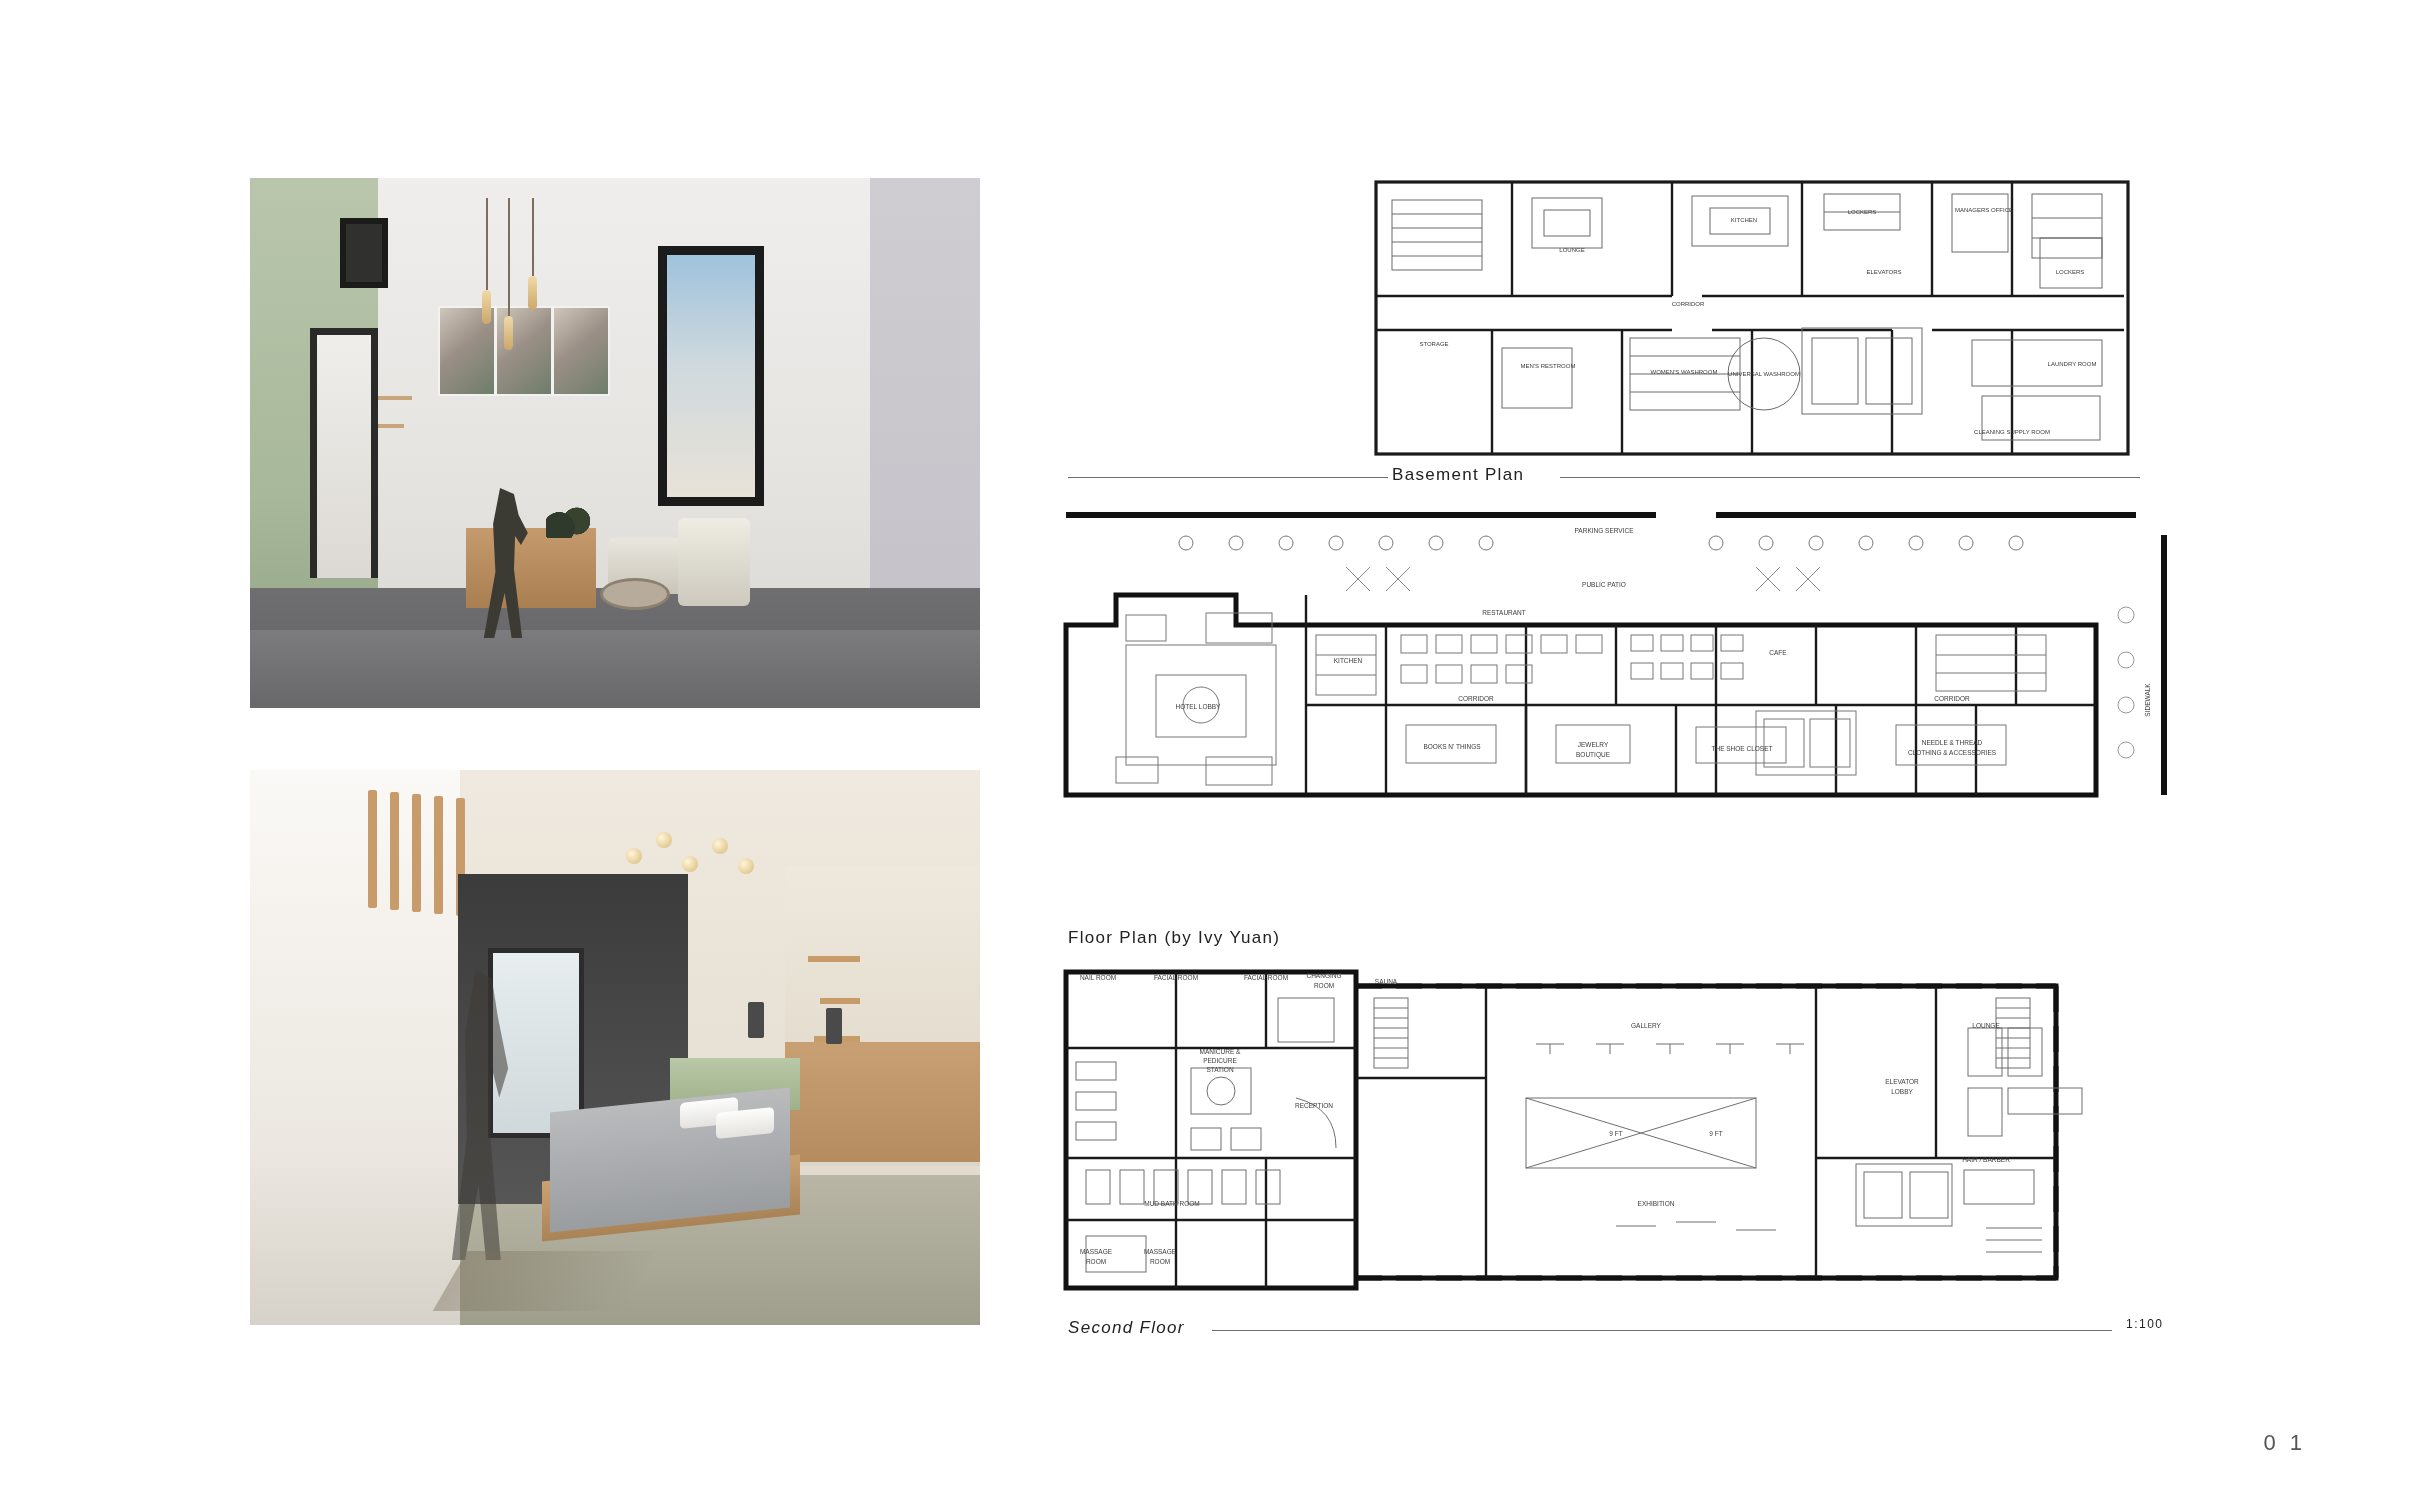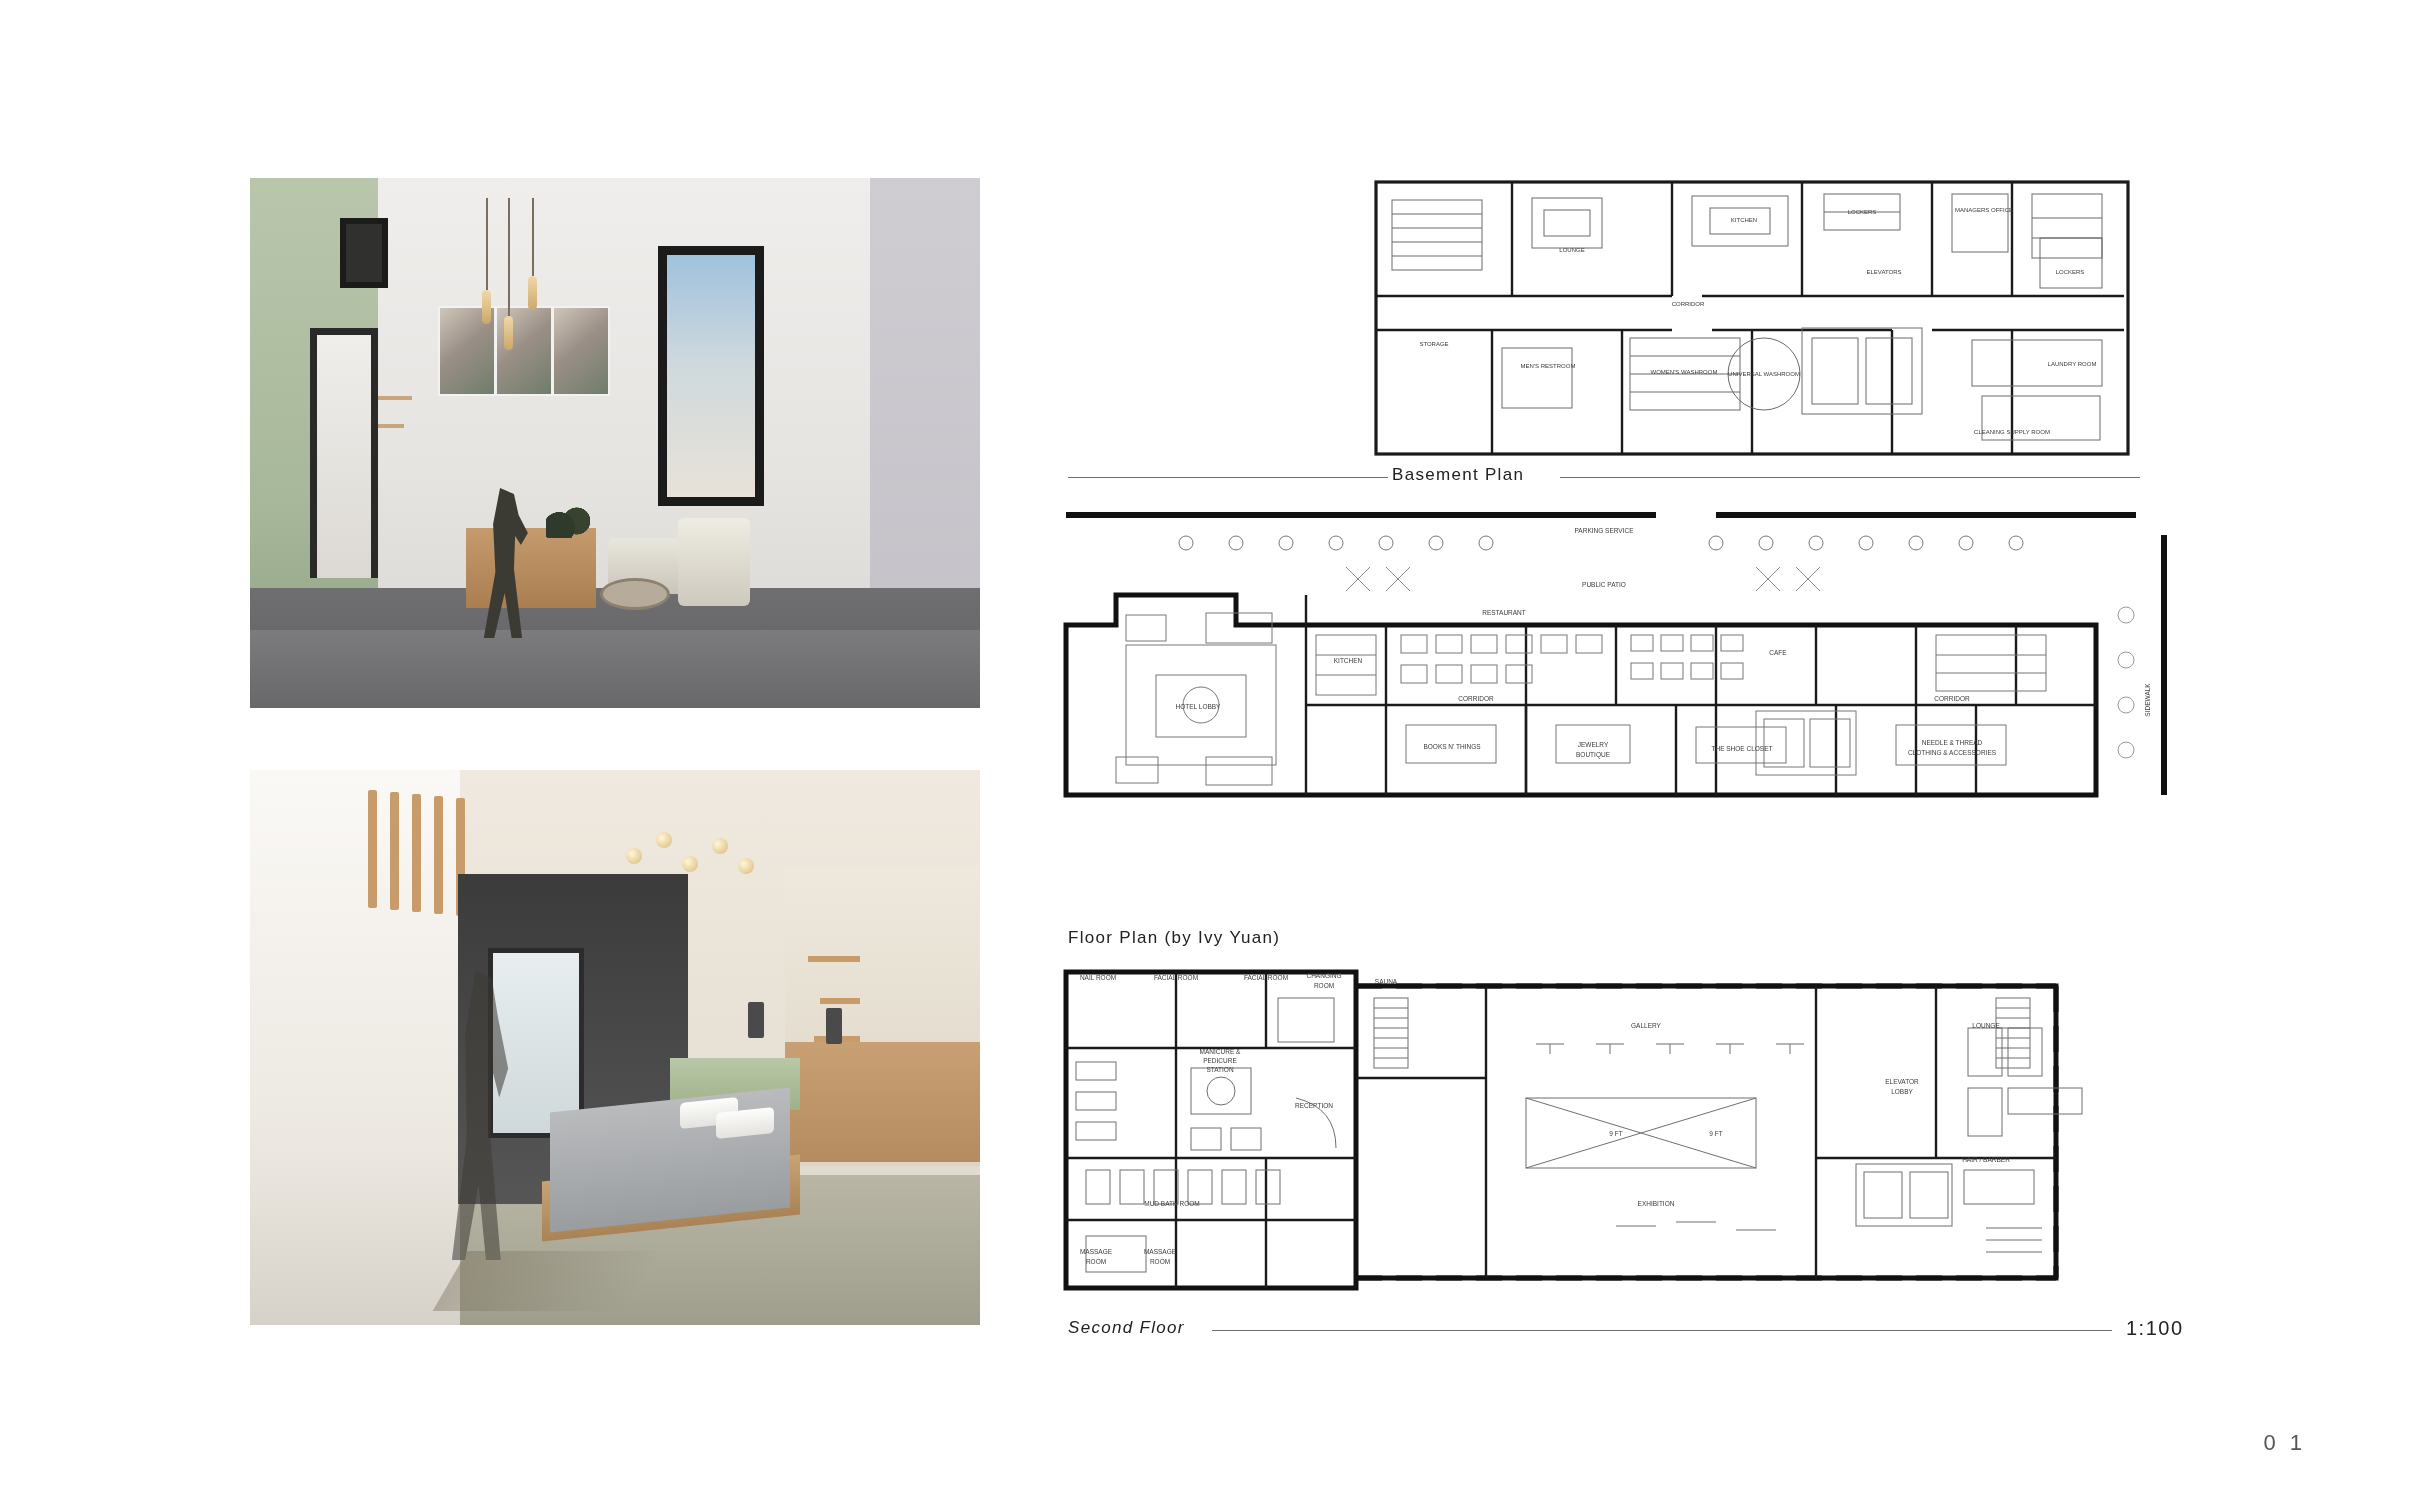--- a/index.html
+++ b/index.html
@@ -246,21 +246,21 @@
     letter-spacing: 1.3px;
     color: #222;
   }
   .rule {
     position: absolute;
     height: 1px;
     background: #6f6f6f;
   }
   .scale-note {
     position: absolute;
-    font-size: 20px;
+    font-size: 12px;
     letter-spacing: 1.5px;
     color: #222;
   }
   #page-number {
     position: absolute;
     right: 110px;
     bottom: 44px;
     font-size: 22px;
     letter-spacing: 4px;
     color: #555;

